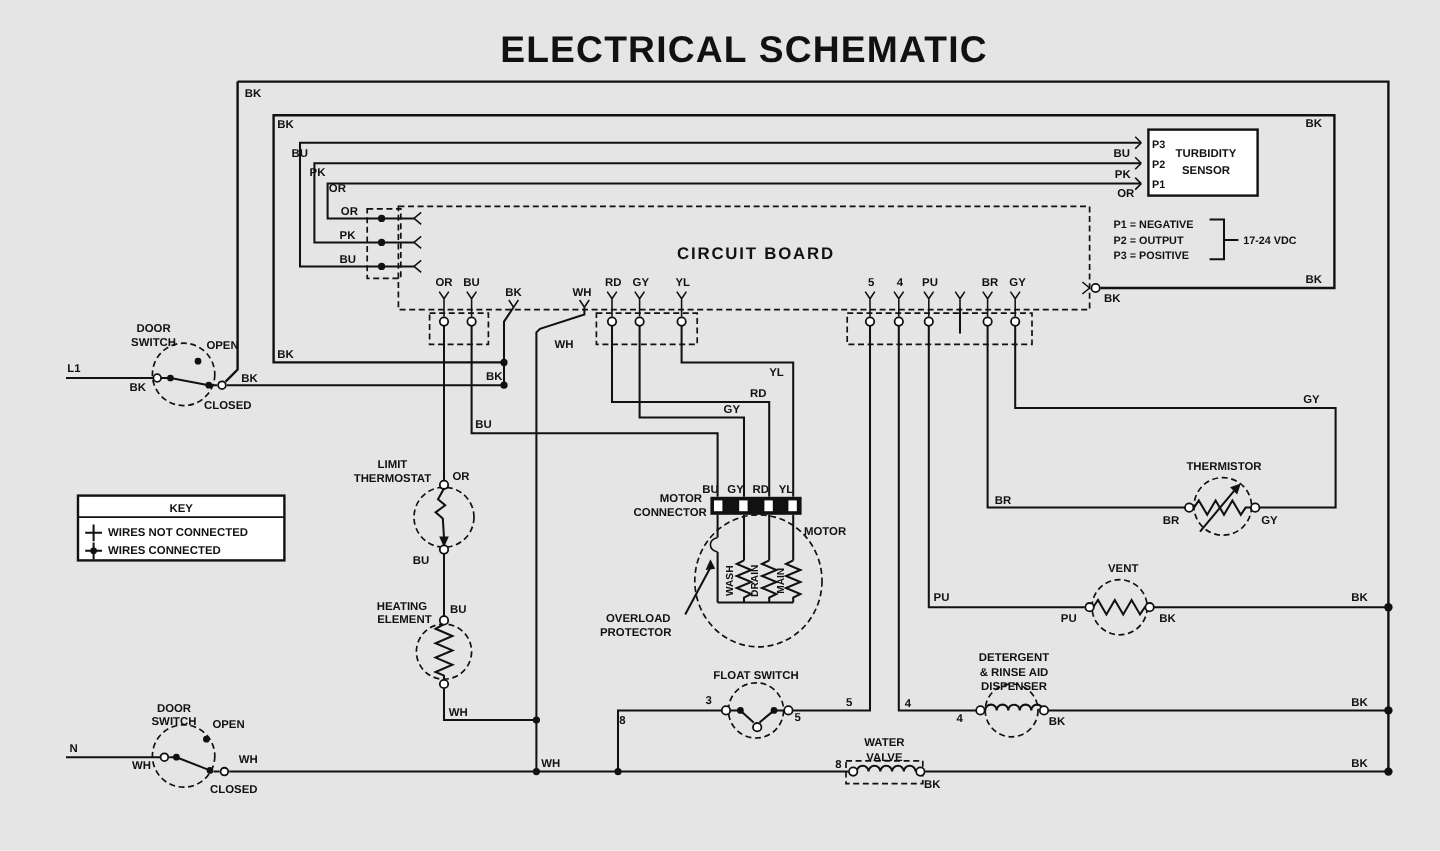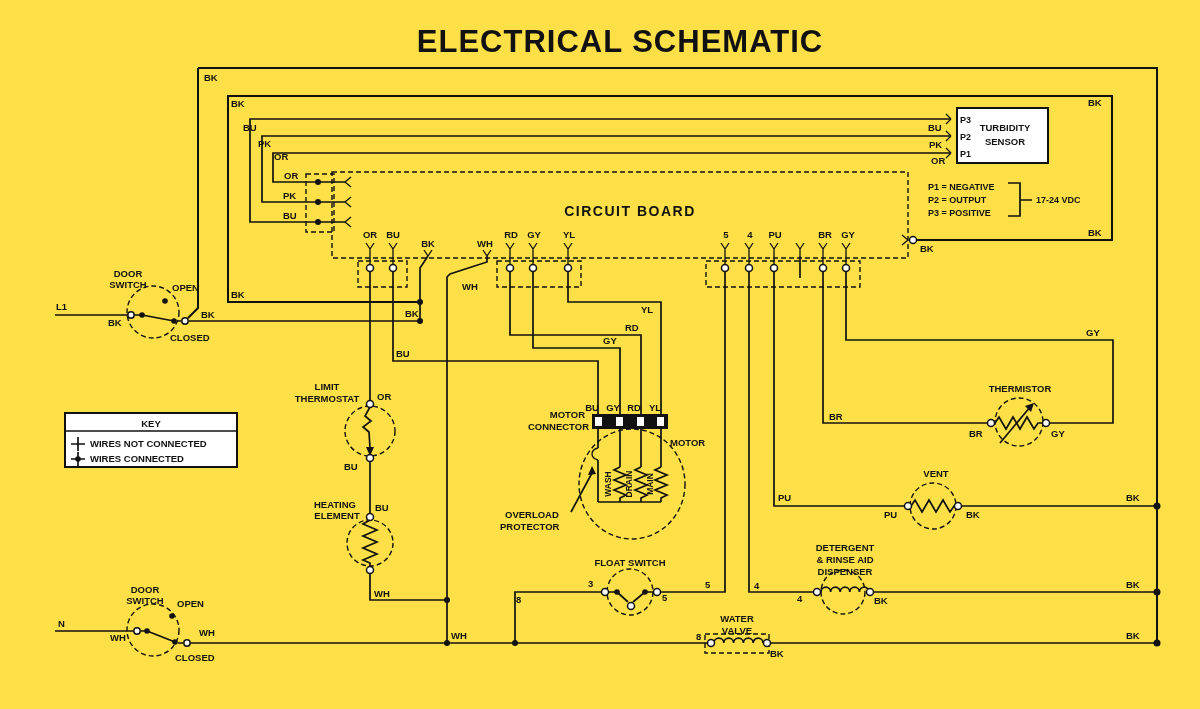--- a/index.html
+++ b/index.html
@@ -1,16 +1,16 @@
 <!DOCTYPE html>
 <html><head>
 <meta charset="utf-8">
 <style>
   html,body{margin:0;padding:0;background:#fff;}
-  .stage{position:relative;width:1200px;height:709px;background:#fde047;overflow:hidden;}
+  .stage{position:relative;width:1200px;height:709px;background:#e5e5e5;overflow:hidden;}
   svg{display:block;}
   text{fill:#111;font-family:"Liberation Sans","DejaVu Sans",sans-serif;}
   .title{font-size:31px;font-weight:700;letter-spacing:1px;}
   .comp{font-size:9.5px;font-weight:700;}
   .comp-mid{font-size:9.5px;font-weight:700;text-anchor:middle;}
   .board-t{font-size:14px;font-weight:700;letter-spacing:1.5px;text-anchor:middle;}
   .note{font-size:9px;font-weight:700;}
   .wlbl{font-size:9.5px;font-weight:700;}
   .wire{stroke:#111;stroke-width:1.7;fill:none;}
   .wire2{stroke:#111;stroke-width:2;fill:none;}

